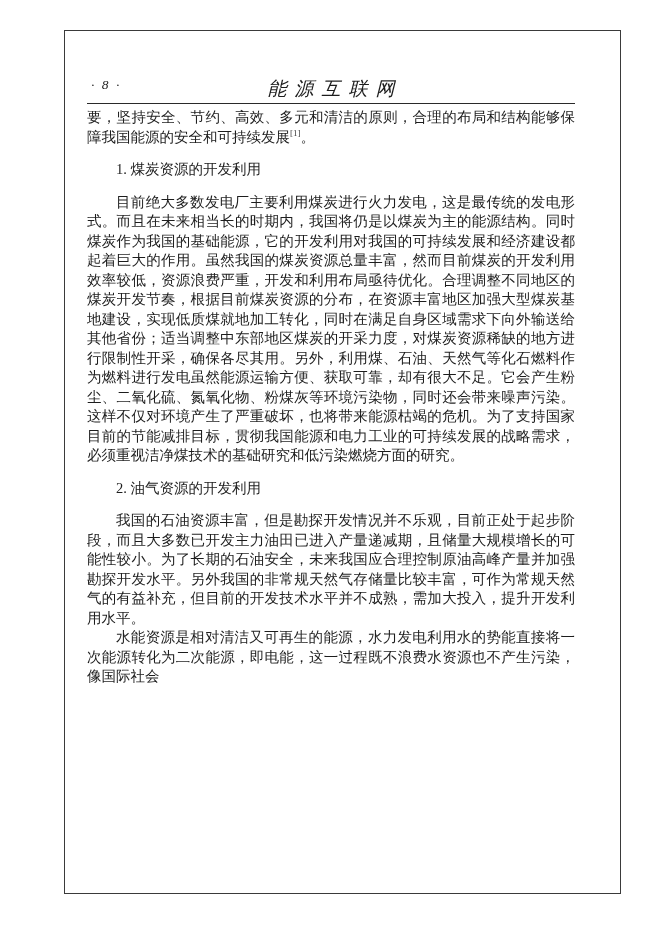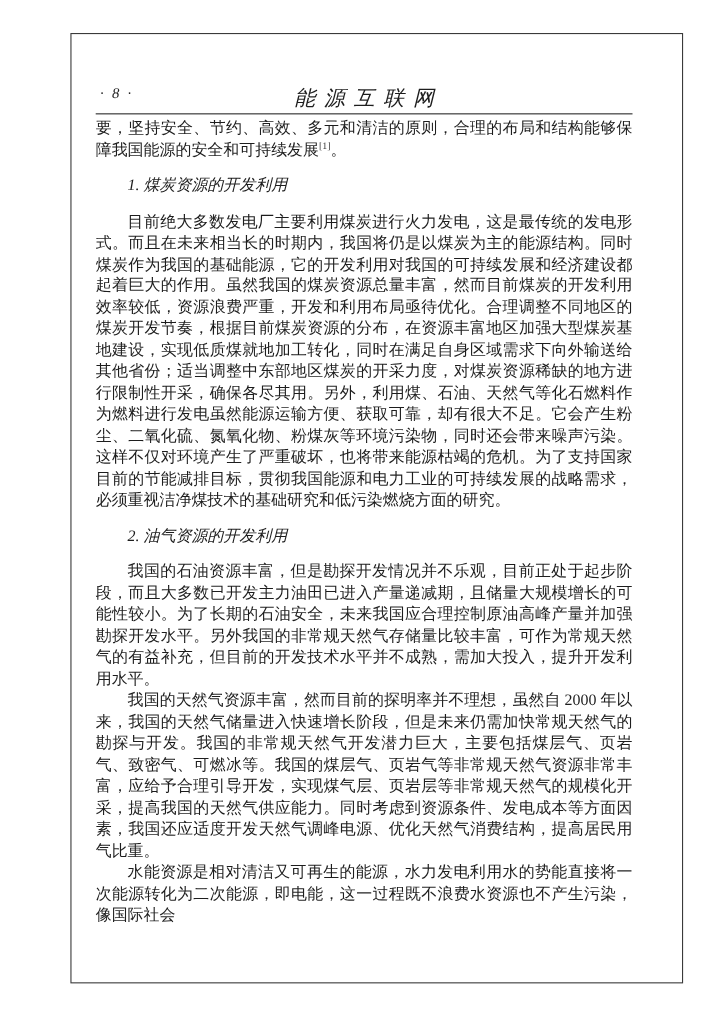--- a/index.html
+++ b/index.html
@@ -70,21 +70,20 @@
     font-size: 14.5px;
     line-height: 19.5px;
     text-align: justify;
     text-indent: 2em;
   }
   .para.no-indent { text-indent: 0; }
   .section-heading {
     font-size: 14.5px;
     line-height: 19.5px;
     font-weight: normal;
-    font-style: italic;
     text-indent: 2em;
     margin: 13px 0;
   }
   sup.ref {
     font-size: 9px;
     color: #3a3a3a;
     line-height: 0;
     vertical-align: super;
     font-style: normal;
   }
@@ -110,20 +109,19 @@
       <p class="para no-indent"><span>要，坚持安全、节约、高效、多元和清洁的原则，合理的布局和结构能够保障我国能源的安全和可持续发展</span><sup class="ref">[1]</sup><span>。</span></p>
 
       <h3 class="section-heading">1. 煤炭资源的开发利用</h3>
 
       <p class="para">目前绝大多数发电厂主要利用煤炭进行火力发电，这是最传统的发电形式。而且在未来相当长的时期内，我国将仍是以煤炭为主的能源结构。同时煤炭作为我国的基础能源，它的开发利用对我国的可持续发展和经济建设都起着巨大的作用。虽然我国的煤炭资源总量丰富，然而目前煤炭的开发利用效率较低，资源浪费严重，开发和利用布局亟待优化。合理调整不同地区的煤炭开发节奏，根据目前煤炭资源的分布，在资源丰富地区加强大型煤炭基地建设，实现低质煤就地加工转化，同时在满足自身区域需求下向外输送给其他省份；适当调整中东部地区煤炭的开采力度，对煤炭资源稀缺的地方进行限制性开采，确保各尽其用。另外，利用煤、石油、天然气等化石燃料作为燃料进行发电虽然能源运输方便、获取可靠，却有很大不足。它会产生粉尘、二氧化硫、氮氧化物、粉煤灰等环境污染物，同时还会带来噪声污染。这样不仅对环境产生了严重破坏，也将带来能源枯竭的危机。为了支持国家目前的节能减排目标，贯彻我国能源和电力工业的可持续发展的战略需求，必须重视洁净煤技术的基础研究和低污染燃烧方面的研究。</p>
 
       <h3 class="section-heading">2. 油气资源的开发利用</h3>
 
       <p class="para">我国的石油资源丰富，但是勘探开发情况并不乐观，目前正处于起步阶段，而且大多数已开发主力油田已进入产量递减期，且储量大规模增长的可能性较小。为了长期的石油安全，未来我国应合理控制原油高峰产量并加强勘探开发水平。另外我国的非常规天然气存储量比较丰富，可作为常规天然气的有益补充，但目前的开发技术水平并不成熟，需加大投入，提升开发利用水平。</p>
 
-      <p class="para">我国的天然气资源丰富，然而目前的探明率并不理想，虽然自 2000 年以来，我国的天然气储量进入快速增长阶段，但是未来仍需加快常规天然气的勘探与开发。我国的非常规天然气开发潜力巨大，主要包括煤层气、页岩气、致密气、可燃冰等。我国的煤层气、页岩气等非常规天然气资源非常丰富，应给予合理引导开发，实现煤气层、页岩层等非常规天然气的规模化开采，提高我国的天然气供应能力。同时考虑到资源条件、发电成本等方面因素，我国还应适度开发天然气调峰电源、优化天然气消费结构，提高居民用气比重。</p>
 
 
       <p class="para">水能资源是相对清洁又可再生的能源，水力发电利用水的势能直接将一次能源转化为二次能源，即电能，这一过程既不浪费水资源也不产生污染，像国际社会</p>
 
     </main>
   </div>
 </div>
 
 </body></html>

